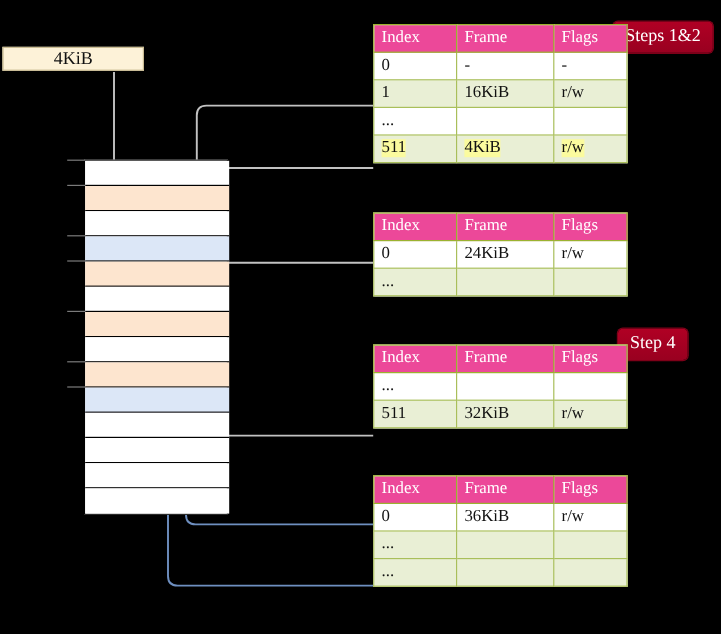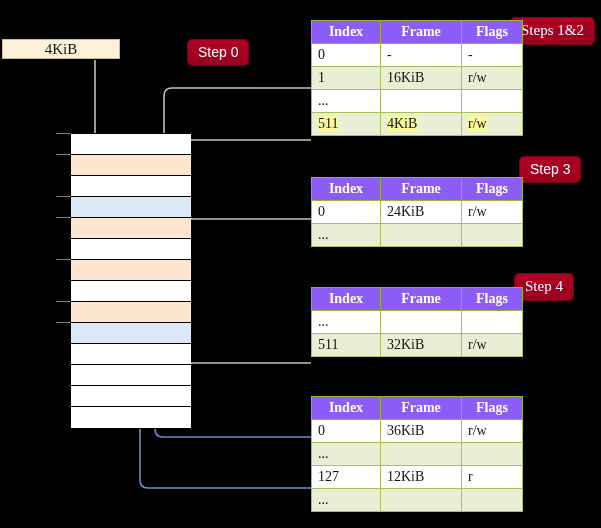--- a/index.html
+++ b/index.html
@@ -64,24 +64,24 @@
 
   
   table.pt{
     position:absolute;
     border-collapse:collapse;
     background:#ffffff;
     font-size:14px;
     table-layout:fixed;
   }
   table.pt th{
-    background:#8b5cf6;
+    background:#ec4899;
     color:#ffffff;
-    font-weight:bold;
-    text-align:center;
+    font-weight:normal;
+    text-align:left;
     padding:3px 6px;
     border:1px solid #9bb230;
     font-size:14px;
   }
   table.pt td{
     border:1px solid #a9bf5a;
     padding:3px 6px;
     color:#111;
     font-size:14px;
     height:14px;
@@ -138,23 +138,21 @@
       <path d="M311,437 L163,437 Q155,437 155,429 L155,332" stroke="#6e8fc0" stroke-width="1.6" fill="none" marker-end="url(#ar-blue-up)"></path>
     </g>
 
     <g>
       <path d="M311,488 L148,488 Q140,488 140,480 L140,212" stroke="#6e8fc0" stroke-width="1.6" fill="none" marker-end="url(#ar-blue-up)"></path>
     </g>
   </svg>
 
   <div class="kib-box" style="left:2px;top:39px;width:118px;height:20px;padding-top:2px;">4KiB</div>
 
-  <div class="step-badge sans" style="left:188px;top:40px;">Step 0</div>
   <div class="step-badge" style="left:511px;top:18px;">Steps 1&amp;2</div>
-  <div class="step-badge sans" style="left:520px;top:157px;">Step 3</div>
   <div class="step-badge" style="left:515px;top:274px;">Step 4</div>
 
   <div class="memcol" id="memcol" style="left: 70px; top: 133px; width: 120px; height: 296px;">
       <div class="memrow" style="top: 0px; width: 120px; height: 21px;"></div>
       <div class="memrow orange" style="top: 21px; width: 120px; height: 21px;"></div>
       <div class="memrow" style="top: 42px; width: 120px; height: 21px;"></div>
       <div class="memrow blue" style="top: 63px; width: 120px; height: 21px;"></div>
       <div class="memrow orange" style="top: 84px; width: 120px; height: 21px;"></div>
       <div class="memrow" style="top: 105px; width: 120px; height: 21px;"></div>
       <div class="memrow orange" style="top: 126px; width: 120px; height: 21px;"></div>
@@ -252,25 +250,20 @@
         <tr class="plain">
           <td class="col-i">0</td>
           <td class="col-f">36KiB</td>
           <td class="col-g">r/w</td>
         </tr>
         <tr class="alt">
           <td class="col-i">...</td>
           <td class="col-f"></td>
           <td class="col-g"></td>
         </tr>
-        <tr class="plain">
-          <td class="col-i">127</td>
-          <td class="col-f">12KiB</td>
-          <td class="col-g">r</td>
-        </tr>
         <tr class="alt">
           <td class="col-i">...</td>
           <td class="col-f"></td>
           <td class="col-g"></td>
         </tr>
       </tbody>
     </table>
 
 <div class="tick" style="left: 56px; width: 15px; top: 133px;"></div>
     <div class="tick" style="left: 56px; width: 15px; top: 154px;"></div>

